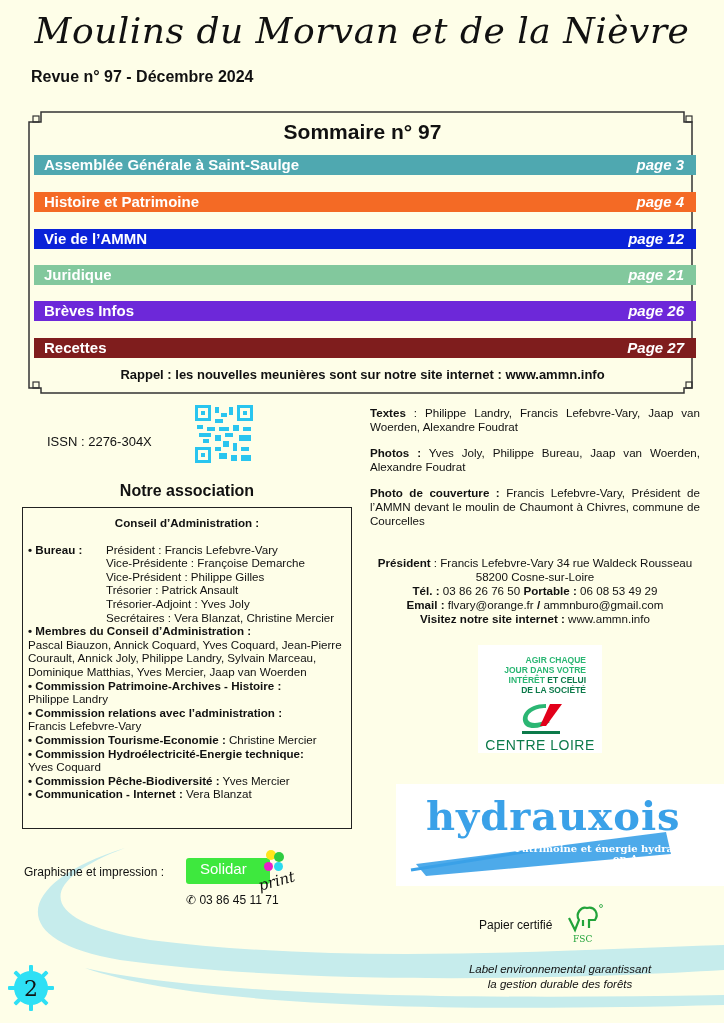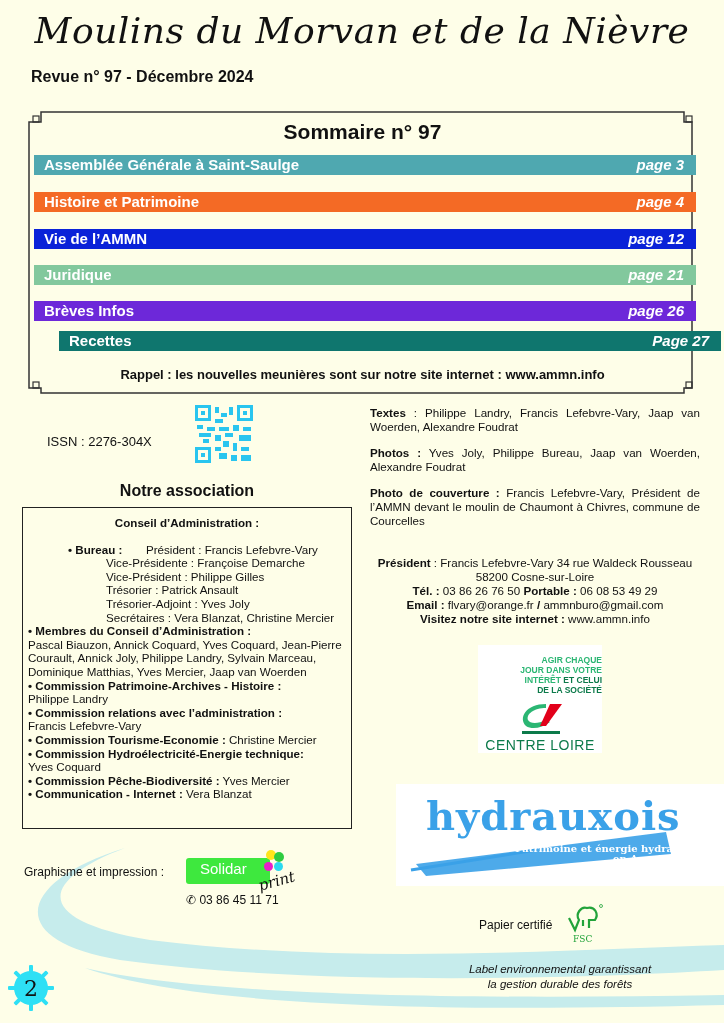--- a/index.html
+++ b/index.html
@@ -37,21 +37,21 @@
   .assoc-title { left: 22px; width: 330px; top: 482px; text-align: center; font-weight: bold; font-size: 16px; }
 
   .assoc-box {
     left: 22px; top: 507px; width: 330px; height: 322px;
     border: 1.5px solid #222; box-sizing: border-box; background: #fefee8;
     font-size: 11.6px; line-height: 13.6px; padding: 8px 5px;
   }
   .assoc-box .ca-title { text-align: center; font-weight: bold; margin-bottom: 13px; }
   .b { font-weight: bold; }
   .bureau-row { display: flex; }
-  .bureau-row .k { width: 72px; font-weight: bold; margin-left: 40px; }
+  .bureau-row .k { width: 72px; font-weight: bold; }
   .indent { padding-left: 78px; }
 
   .credits { left: 370px; top: 406px; width: 330px; font-size: 11.6px; line-height: 14px; text-align: justify; }
   .credits p { margin: 0 0 12px 0; }
 
   .contact { left: 360px; top: 556px; width: 350px; text-align: center; font-size: 11.6px; line-height: 14px; }
 
   .ca-logo { left: 478px; top: 645px; width: 124px; height: 108px; background: #fff; }
   .hydra { left: 396px; top: 784px; width: 288px; height: 102px; background: #fff; padding-left: 44px; }
 
@@ -99,21 +99,21 @@
         <span class="pg">page 12</span>
       </div>
       <div class="toc-row" style="top: 155px; background: rgb(130, 200, 157);">
         <span class="lbl">Juridique</span>
         <span class="pg">page 21</span>
       </div>
       <div class="toc-row" style="top: 191px; background: #6d28d9;">
         <span class="lbl">Brèves Infos</span>
         <span class="pg">page 26</span>
       </div>
-      <div class="toc-row" style="top: 221px; background: #0f766e; margin-left: 25px;">
+      <div class="toc-row" style="top: 228px; background: #7f1d1d;">
         <span class="lbl">Recettes</span>
         <span class="pg">Page 27</span>
       </div>
     </div>
   <div class="rappel">Rappel : les nouvelles meunières sont sur notre site internet : www.ammn.info</div>
 </div>
 
 <div class="abs layer issn">ISSN : 2276-304X</div>
 <svg class="abs layer qr" viewBox="0 0 29 29">
   <g fill="#29c5ef">
@@ -187,21 +187,21 @@
 
 <div class="abs layer contact">
   <div><span class="b">Président</span><span> : Francis Lefebvre-Vary 34 rue Waldeck Rousseau</span></div>
   <div>58200 Cosne-sur-Loire</div>
   <div><span class="b">Tél. :</span><span> 03 86 26 76 50 </span><span class="b">Portable :</span><span> 06 08 53 49 29</span></div>
   <div><span class="b">Email :</span><span> flvary@orange.fr </span><span class="b">/</span><span> ammnburo@gmail.com</span></div>
   <div><span class="b">Visitez notre site internet :</span><span> www.ammn.info</span></div>
 </div>
 
 <div class="abs layer ca-logo">
-  <div style="position:absolute;left:16px;top:10px;width:124px;font-size:8.5px;line-height:10px;font-weight:bold;color:#2bb673;text-align:right;padding-right:16px;box-sizing:border-box;">
+  <div style="position:absolute;left:0;top:10px;width:124px;font-size:8.5px;line-height:10px;font-weight:bold;color:#2bb673;text-align:right;padding-right:16px;box-sizing:border-box;">
     <div>AGIR CHAQUE</div>
     <div>JOUR DANS VOTRE</div>
     <div><span>INTÉRÊT</span> <span style="color:#0c7a4a">ET CELUI</span></div>
     <div style="color:#0c7a4a">DE LA SOCIÉTÉ</div>
   </div>
   <svg style="position:absolute;left:38px;top:55px" width="50" height="36" viewBox="0 0 50 36">
     <path d="M30 4 C 10 4, 2 18, 10 26 C 16 30, 26 28, 34 22 L 30 20 C 22 24, 14 24, 12 20 C 10 14, 18 8, 30 8 Z" fill="#2bb673"></path>
     <path d="M34 4 L 46 4 L 30 26 L 24 26 Z" fill="#e2001a"></path>
     <rect x="6" y="31" width="38" height="3" fill="#0c7a4a"></rect>
   </svg>

